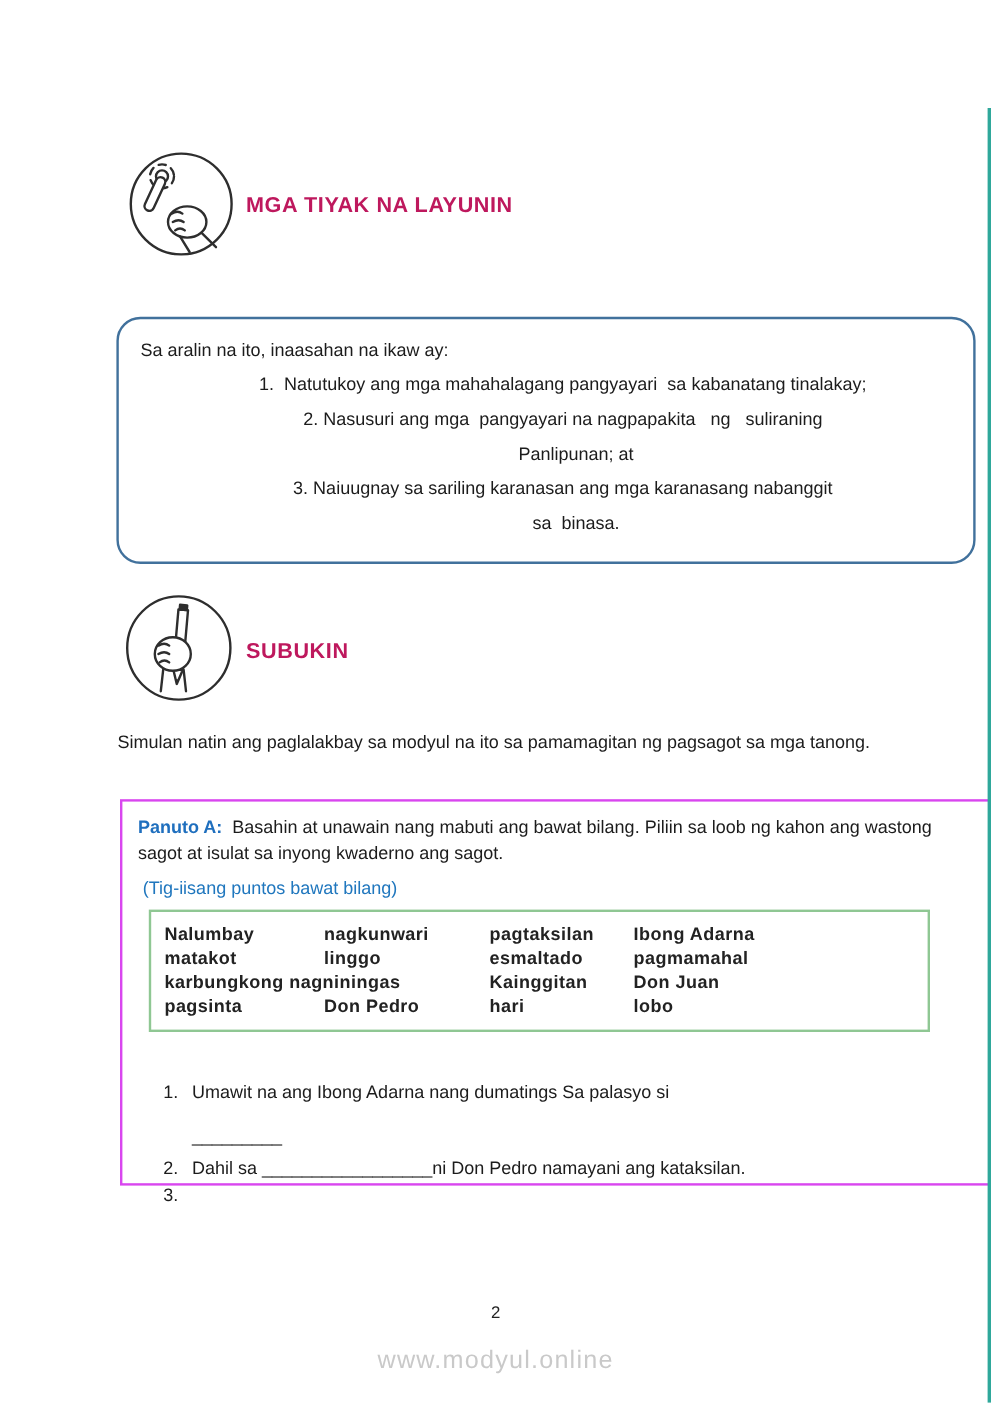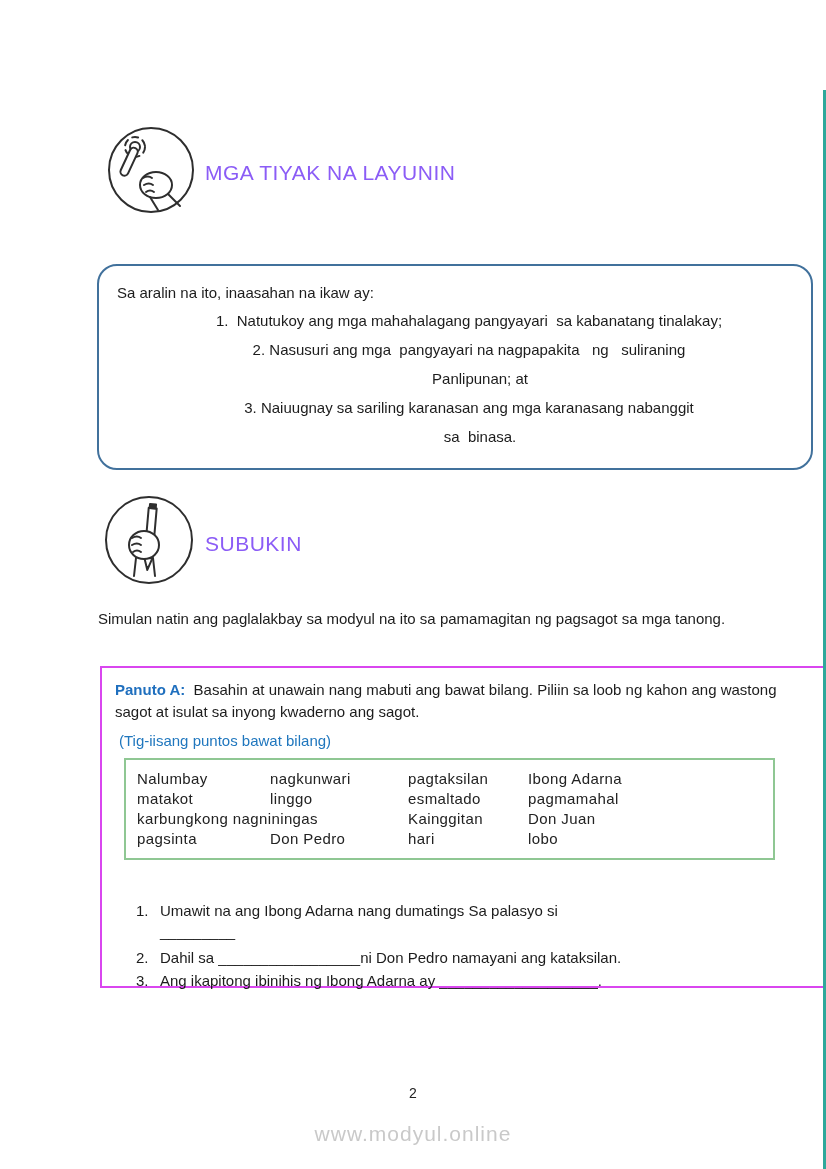--- a/index.html
+++ b/index.html
@@ -5,21 +5,21 @@
   * { margin:0; padding:0; box-sizing:border-box; }
   html,body { background:#ffffff; }
   body {
     width:826px; height:1169px; position:relative; overflow:hidden;
     font-family:"Liberation Sans", sans-serif; color:#1c1c1c;
   }
   .abs { position:absolute; }
 
   
   .section-head {
-    font-weight:normal; font-size:21px; letter-spacing:0.5px; color:#8b5cf6;
+    font-weight:bold; font-size:18px; letter-spacing:0.5px; color:#be185d;
     font-family:"Liberation Sans", sans-serif;
   }
 
   
   .icon-wrap svg { display:block; }
 
   
   .objectives-box {
     left:97px; top:264px; width:716px; height:206px;
     border:2px solid #41719C; border-radius:20px;
@@ -46,27 +46,27 @@
 
   
   .word-bank {
     margin:9px 40px 0 9px;
     border:2px solid #8FC793; background:#fff;
     padding:9px 0 9px 11px;
     font-size:15px; letter-spacing:0.4px; color:#222;
   }
   .wb-row { display:grid; grid-template-columns:133px 138px 120px auto; line-height:20px; }
   .wb-row .span2 { grid-column:1 / span 2; }
-  .wb-cell { white-space:nowrap; }
+  .wb-cell { white-space:nowrap;font-weight:bold; }
 
   
   .questions { margin-top:40px; padding-left:21px; font-size:15px; }
   .q-row { display:flex; line-height:21px; margin-top:2px; white-space:pre-wrap; }
   .q-num { width:24px; flex:0 0 24px; }
-  .q-blank { padding-left:24px; line-height:21px; margin-top:0; margin-bottom:5px; }
+  .q-blank { padding-left:24px; line-height:21px; margin-top:16px; margin-bottom:5px; }
 
   
   .page-number { left:0; top:1085px; width:826px; text-align:center; font-size:14px; color:#222; }
   .watermark {
     left:0; top:1122px; width:826px; text-align:center;
     font-size:21px; color:#c9c9c9; letter-spacing:1px;
   }
 
   
   .edge-strip { right:0; top:90px; width:3px; height:1079px; background:#2FA89B; }
@@ -153,20 +153,20 @@
       <span class="wb-cell">Don Pedro</span>
       <span class="wb-cell"> hari</span>
       <span class="wb-cell">  lobo</span>
     </div>
   </div>
 
   <div class="questions">
     <div class="q-row"><span class="q-num">1.</span><span>Umawit na ang Ibong Adarna nang dumatings Sa palasyo si</span></div>
     <div class="q-blank">_________</div>
     <div class="q-row"><span class="q-num">2.</span><span>Dahil sa _________________ni Don Pedro namayani ang kataksilan.</span></div>
-    <div class="q-row"><span class="q-num">3.</span><span>Ang ikapitong ibinihis ng Ibong Adarna ay ___________________.</span></div>
+    <div class="q-row"><span class="q-num">3.</span></div>
   </div>
 </div>
 
 <div class="abs page-number">2</div>
 <div class="abs watermark">www.modyul.online</div>
 
 <div class="abs edge-strip"></div>
 
 </body></html>

